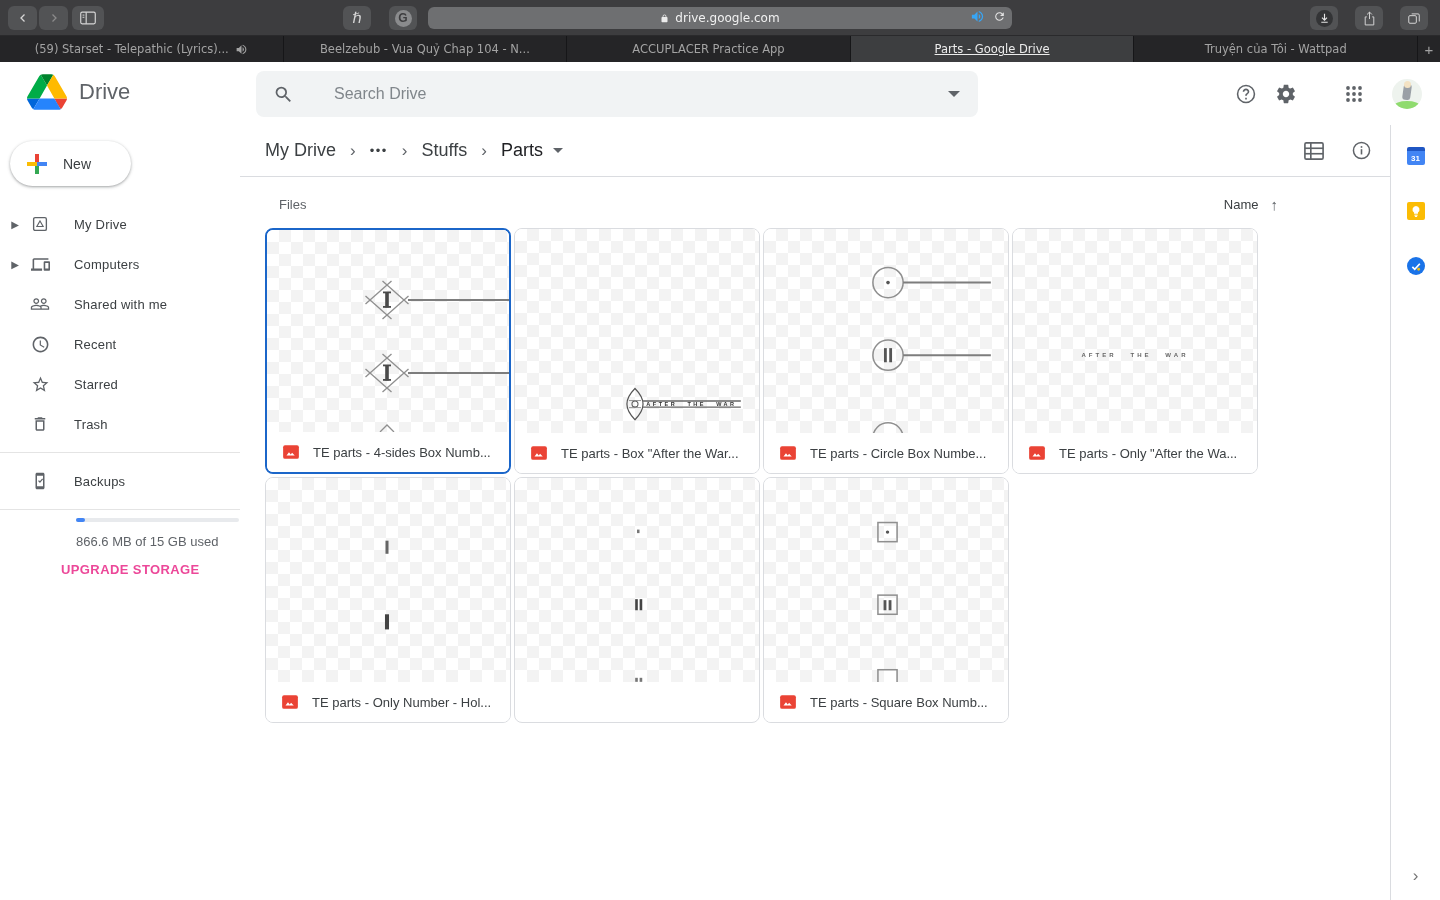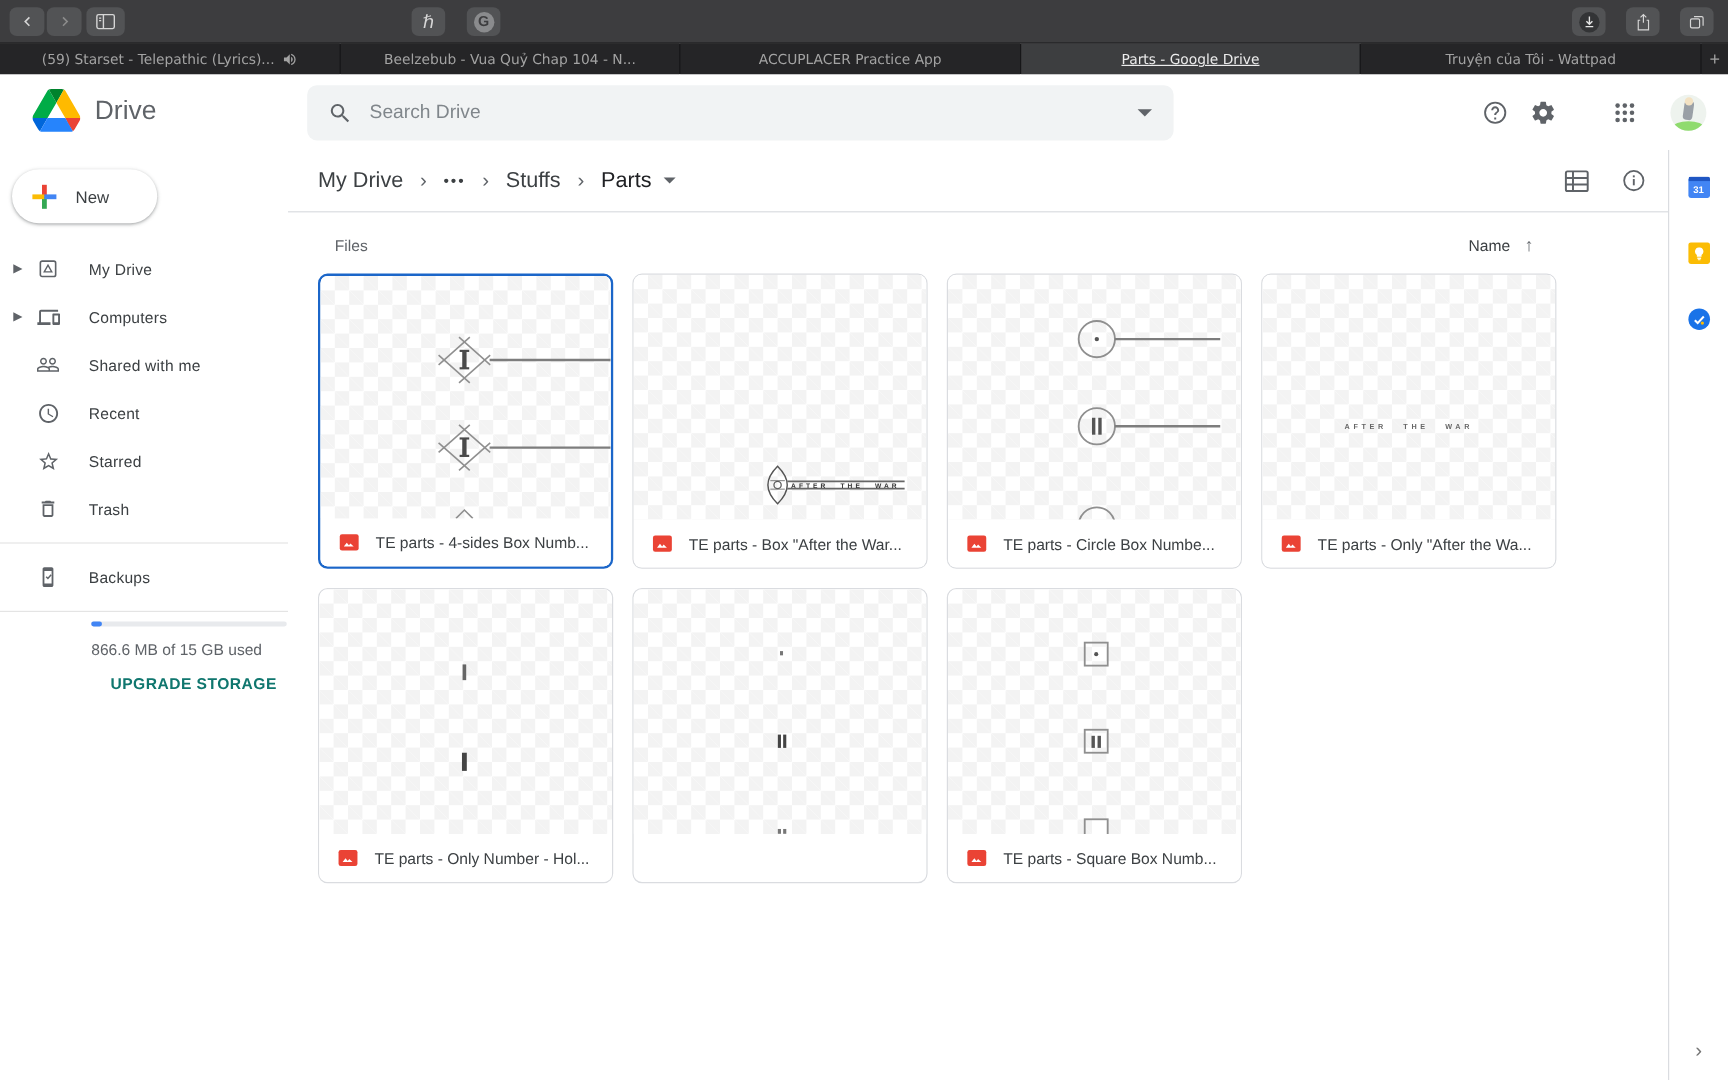--- a/index.html
+++ b/index.html
@@ -24,21 +24,21 @@
          white-space:nowrap; overflow:hidden; }
   .tab.active { background:#3d3e40; color:#ececec;text-decoration:underline; }
   .new-tab-btn { flex:0 0 22px; margin-right:0; background:#252527; color:#a3a3a3;
                  display:flex; align-items:center; justify-content:center; font-size:15px; }
 
   
   .drive-header { position:relative; height:63px; background:#fff; }
   .logo-wrap { position:absolute; left:27px; top:12px; display:flex; align-items:center; gap:12px; }
   .logo-text { font-size:22px; color:#5f6368; }
   .search-box { position:absolute; left:256px; top:9px; width:722px; height:46px;
-                background:#f1f3f4; border-radius:8px; display:flex; align-items:center; }
+                background:#f1f3f4; border-radius:8px; display:flex; align-items:center;gap:26px; }
   .search-box input { flex:1; border:0; background:transparent; outline:none; font-size:16px;
                       color:#202124; font-family:"Liberation Sans", sans-serif; }
   .search-box input::placeholder { color:#80868b; }
   .search-caret { width:0; height:0; border-left:6px solid transparent; border-right:6px solid transparent;
                   border-top:6px solid #5f6368; margin:0 18px; }
   .header-right { position:absolute; right:18px; top:0; height:63px; display:flex; align-items:center; }
   .hdr-icon { display:flex; align-items:center; justify-content:center; width:40px; height:40px; }
   .avatar { width:30px; height:30px; border-radius:50%; overflow:hidden; background:#eef3ee;
             position:relative; margin-left:18px; }
   .avatar .grass { position:absolute; bottom:-2px; left:2px; width:26px; height:10px;
@@ -58,41 +58,41 @@
   .new-btn-label { font-size:14px; color:#3c4043; }
   .nav { margin-top:18px; }
   .nav-item { height:40px; display:flex; align-items:center; color:#3c4043; font-size:13px; }
   .nav-caret { width:30px; display:flex; justify-content:center; color:#5f6368; font-size:10px; }
   .nav-ico { width:20px; display:flex; justify-content:center; }
   .nav-label { margin-left:24px; letter-spacing:.2px; }
   .sb-divider { border-top:1px solid #e4e4e4; margin:8px 0; }
   .storage-bar { margin:4px 0 0 76px; width:163px; height:4px; background:#e8eaed; border-radius:2px; }
   .storage-fill { height:4px; border-radius:2px; background:#4285f4; }
   .storage-used { margin:12px 0 0 76px; font-size:13px; color:#5f6368; }
-  .upgrade-link { margin:13px 0 0 92px; font-size:13px; font-weight:bold; color:#0f766e;
+  .upgrade-link { margin:13px 0 0 61px; font-size:13px; font-weight:bold; color:#ec4899;
                   letter-spacing:.4px; cursor:pointer; }
 
   .main { flex:1 1 auto; overflow:hidden; }
   .breadcrumb-row { height:52px; display:flex; align-items:center; padding:0 18px 0 25px;
                     border-bottom:1px solid #dadce0; }
   .bc-item { font-size:18px; color:#3c4043; cursor:pointer; }
   .bc-current { color:#202124; }
   .bc-sep { color:#5f6368; font-size:17px; margin:0 14px; }
   .bc-ellipsis { font-size:13px; letter-spacing:1.5px; color:#3c4043; cursor:pointer; }
   .bc-caret { width:0; height:0; border-left:5px solid transparent; border-right:5px solid transparent;
               border-top:5px solid #5f6368; margin-left:10px; display:inline-block; }
   .bc-right { margin-left:auto; display:flex; align-items:center; gap:26px; }
 
   .files-header { display:flex; align-items:center; padding:19px 112px 15px 39px; }
   .files-label { font-size:13px; color:#5f6368; }
   .sort-wrap { margin-left:auto; display:flex; align-items:center; gap:12px; cursor:pointer; }
   .sort-label { font-size:13px; color:#3c4043; }
   .sort-arrow { font-size:15px; color:#5f6368; }
 
-  .grid { padding-left:25px; display:flex; flex-wrap:wrap; gap:16px; width:1100px;align-items:center; }
+  .grid { padding-left:25px; display:flex; flex-wrap:wrap; gap:3px; width:1100px;align-items:center; }
   .card { width:246px; height:246px; border:1px solid #dadce0; border-radius:8px;
           background:#fff; overflow:hidden; cursor:pointer; }
   .card.selected { border:2px solid #1b66c9; }
   .thumb { height:204px; position:relative;
            background-color:#fff;
            background-image:
              linear-gradient(45deg,#f3f3f3 25%,transparent 25%,transparent 75%,#f3f3f3 75%),
              linear-gradient(45deg,#f3f3f3 25%,transparent 25%,transparent 75%,#f3f3f3 75%);
            background-position:0 0,12px 12px; background-size:24px 24px; }
   .card.selected .thumb { height:202px; }
@@ -133,20 +133,34 @@
       <line x1="3.5" y1="8" x2="6" y2="8" stroke="#d6d6d6" stroke-width="1.4"></line>
     </svg>
   </div>
   <div class="tb-btn" style="left:343px;width:28px;font-family:'DejaVu Sans',sans-serif;font-size:15px;font-style:italic;">
       <span>ℏ</span>
     </div>
   <div class="tb-btn" style="left:389px;width:28px;">
     <span style="width:17px;height:17px;border-radius:50%;background:#8a8b8d;color:#3d3d3f;font-size:12px;font-weight:bold;display:flex;align-items:center;justify-content:center;">G</span>
   </div>
 
+  <div class="addr-bar">
+    <svg width="9" height="11" viewBox="0 0 24 24" style="margin-right:6px;">
+      <path fill="#ececec" d="M18 8h-1V6c0-2.76-2.24-5-5-5S7 3.24 7 6v2H6c-1.1 0-2 .9-2 2v10c0 1.1.9 2 2 2h12c1.1 0 2-.9 2-2V10c0-1.1-.9-2-2-2zM9 6c0-1.66 1.34-3 3-3s3 1.34 3 3v2H9V6z"></path>
+    </svg>
+    <span>drive.google.com</span>
+    <div class="addr-right">
+      <svg width="15" height="15" viewBox="0 0 24 24">
+        <path fill="#37a5f5" d="M3 9v6h4l5 5V4L7 9H3zm13.5 3c0-1.77-1-3.29-2.5-4.03v8.05c1.5-.73 2.5-2.25 2.5-4.02zM14 3.23v2.06c2.89.86 5 3.54 5 6.71s-2.11 5.85-5 6.71v2.06c4.01-.91 7-4.49 7-8.77s-2.99-7.86-7-8.77z"></path>
+      </svg>
+      <svg width="13" height="13" viewBox="0 0 24 24">
+        <path fill="#e3e3e3" d="M17.65 6.35C16.2 4.9 14.21 4 12 4c-4.42 0-7.99 3.58-7.99 8s3.57 8 7.99 8c3.73 0 6.84-2.55 7.73-6h-2.08c-.82 2.33-3.04 4-5.65 4-3.31 0-6-2.69-6-6s2.69-6 6-6c1.66 0 3.14.69 4.22 1.78L13 11h7V4l-2.35 2.35z"></path>
+      </svg>
+    </div>
+  </div>
 
   <div class="tb-btn" style="left:1310px;width:28px;">
     <span style="width:17px;height:17px;border-radius:50%;background:#333436;display:flex;align-items:center;justify-content:center;">
       <svg width="9" height="10" viewBox="0 0 12 14">
           <path d="M6 1v9M2.5 6.5L6 10l3.5-3.5M1.5 13h9" stroke="#e6e6e6" stroke-width="1.6" fill="none"></path>
         </svg>
     </span>
   </div>
   <div class="tb-btn" style="left:1355px;width:28px;">
     <svg width="13" height="15" viewBox="0 0 24 28">

